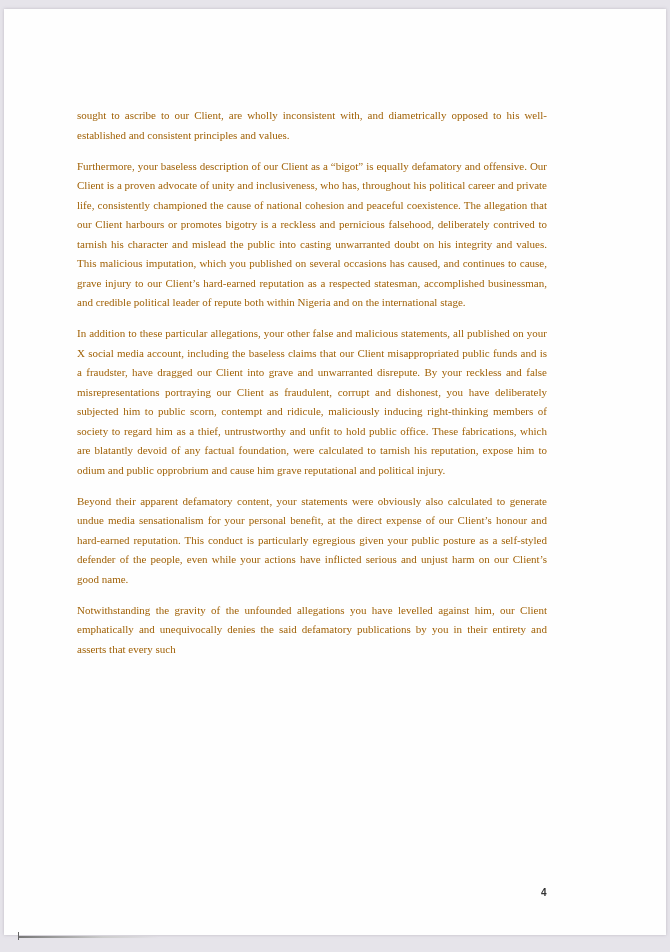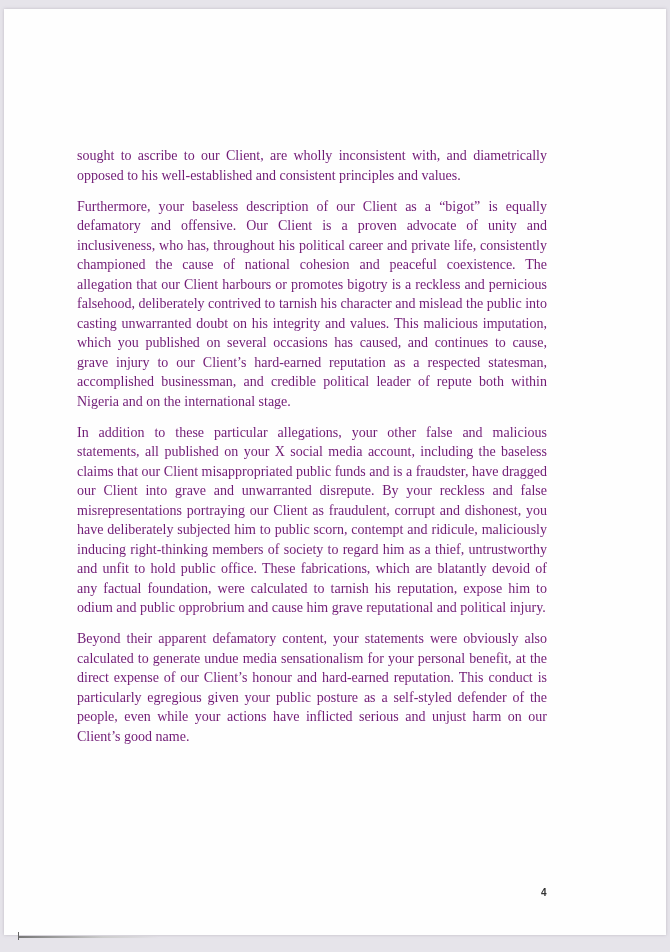--- a/index.html
+++ b/index.html
@@ -18,25 +18,24 @@
       height: 926px;
       background: #fefefe;
       box-shadow: 0 0 3px rgba(120,115,130,0.35);
     }
     .body-text {
       position: absolute;
       left: 73px;
       top: 97px;
       width: 470px;
       font-family: "Liberation Serif", "DejaVu Serif", serif;
-      font-size: 14px;
+      font-size: 11px;
       line-height: 19.5px;
-      color: #701a75;
+      color: #a16207;
       text-align: justify;
-      margin-top: 40px;
     }
     .body-text p {
       margin: 0 0 11.5px 0;
       padding: 0;
     }
     .page-number {
       position: absolute;
       left: 537px;
       top: 878px;
       font-family: "Liberation Sans", "DejaVu Sans", sans-serif;
@@ -63,17 +62,18 @@
   </style>
 </head>
 <body>
 
 <div class="page">
   <div class="body-text">
     <p>sought to ascribe to our Client, are wholly inconsistent with, and diametrically opposed to his well-established and consistent principles and values.</p>
     <p>Furthermore, your baseless description of our Client as a “bigot” is equally defamatory and offensive. Our Client is a proven advocate of unity and inclusiveness, who has, throughout his political career and private life, consistently championed the cause of national cohesion and peaceful coexistence. The allegation that our Client harbours or promotes bigotry is a reckless and pernicious falsehood, deliberately contrived to tarnish his character and mislead the public into casting unwarranted doubt on his integrity and values. This malicious imputation, which you published on several occasions has caused, and continues to cause, grave injury to our Client’s hard-earned reputation as a respected statesman, accomplished businessman, and credible political leader of repute both within Nigeria and on the international stage.</p>
     <p>In addition to these particular allegations, your other false and malicious statements, all published on your X social media account, including the baseless claims that our Client misappropriated public funds and is a fraudster, have dragged our Client into grave and unwarranted disrepute. By your reckless and false misrepresentations portraying our Client as fraudulent, corrupt and dishonest, you have deliberately subjected him to public scorn, contempt and ridicule, maliciously inducing right-thinking members of society to regard him as a thief, untrustworthy and unfit to hold public office. These fabrications, which are blatantly devoid of any factual foundation, were calculated to tarnish his reputation, expose him to odium and public opprobrium and cause him grave reputational and political injury.</p>
     <p>Beyond their apparent defamatory content, your statements were obviously also calculated to generate undue media sensationalism for your personal benefit, at the direct expense of our Client’s honour and hard-earned reputation. This conduct is particularly egregious given your public posture as a self-styled defender of the people, even while your actions have inflicted serious and unjust harm on our Client’s good name.</p>
+    <p>Notwithstanding the gravity of the unfounded allegations you have levelled against him, our Client emphatically and unequivocally denies the said defamatory publications by you in their entirety and asserts that every such</p>
   </div>
   <div class="page-number">4</div>
 </div>
 <div class="bottom-tick"></div>
 <div class="bottom-line"></div>
 
 </body></html>

